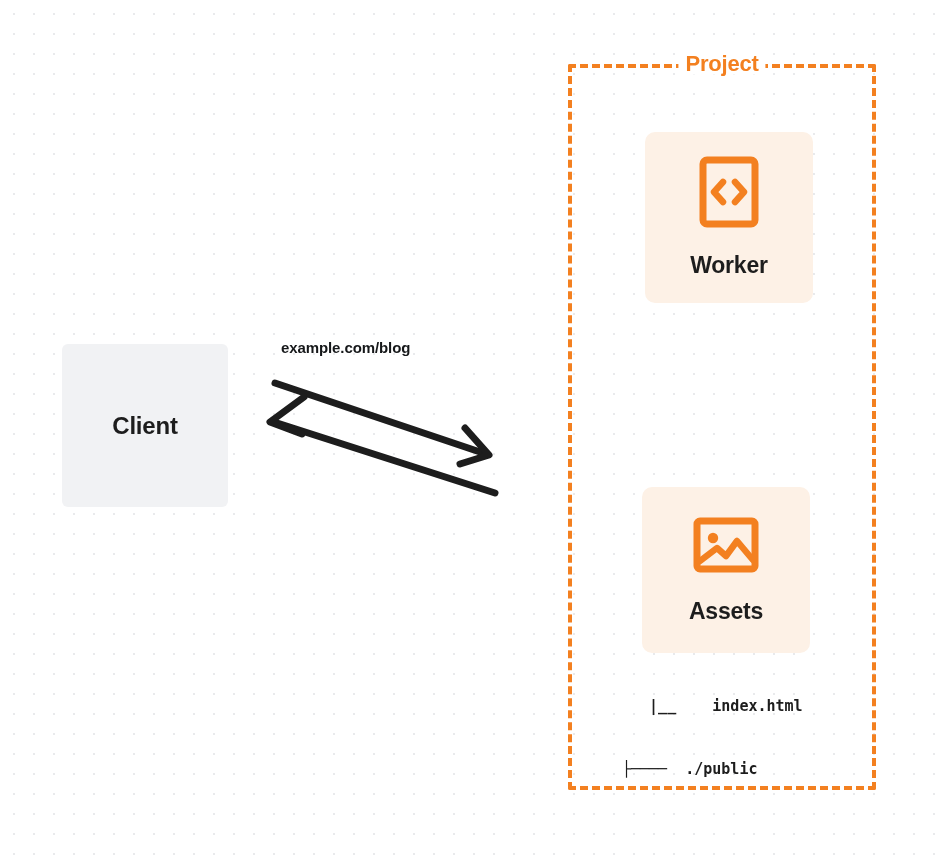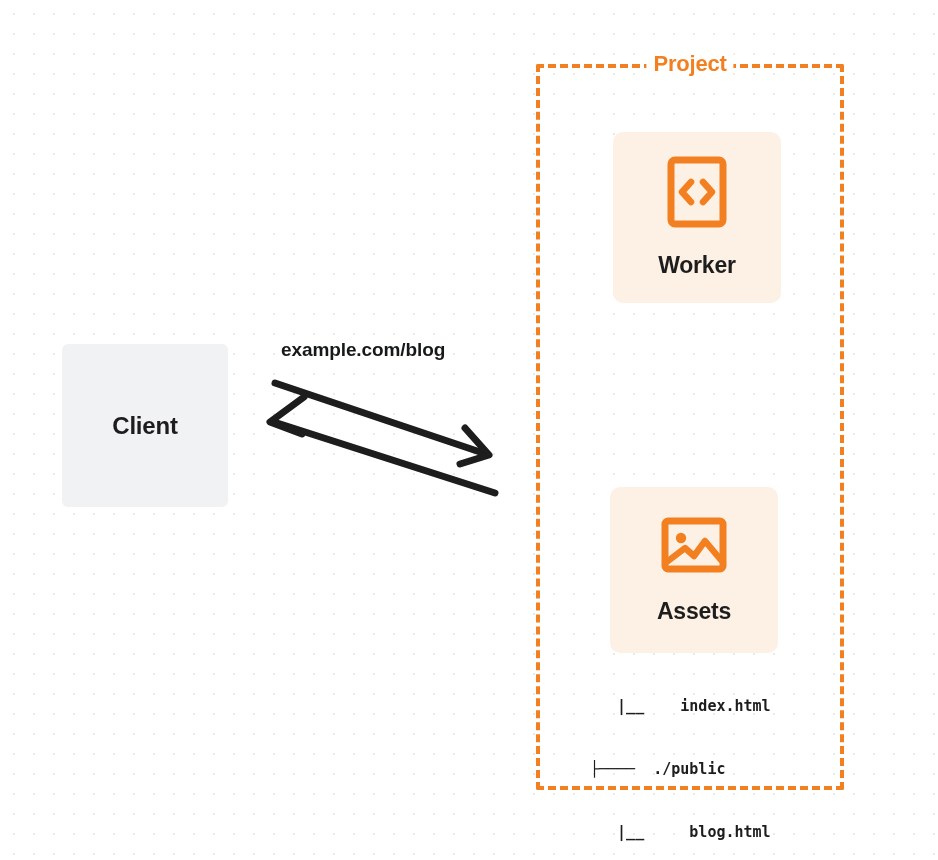--- a/index.html
+++ b/index.html
@@ -51,31 +51,31 @@
     left: 250px;
     top: 330px;
     width: 270px;
     height: 190px;
     overflow: visible;
   }
   .request-label {
     position: absolute;
     left: 281px;
     top: 339px;
-    font-size: 19px;
+    font-size: 15px;
     font-weight: 700;
     color: #16181a;
     letter-spacing: -0.1px;
     white-space: nowrap;
   }
 
   
   .project-group {
     position: absolute;
-    left: 536px;
+    left: 568px;
     top: 64px;
     width: 308px;
     height: 726px;
     border: 4px dashed #f38020;
     border-radius: 2px;
   }
   .project-title {
     position: absolute;
     left: 50%;
     top: -4px;
@@ -179,18 +179,17 @@
         <rect x="4" y="5" width="58" height="48" rx="3" ry="3" fill="none" stroke="#f38020" stroke-width="7"></rect>
         <circle cx="20" cy="22" r="5.2" fill="#f38020"></circle>
         <polyline points="7,45 24,32 33,40 44,25 60,44" fill="none" stroke="#f38020" stroke-width="6.5" stroke-linecap="round" stroke-linejoin="round"></polyline>
       </svg>
       <span class="card-label">Assets</span>
     </div>
 
     <div class="file-tree">
       <div>   |__    index.html</div>
       <div>├────  ./public</div>
-      <div>   |__     blog.html</div>
       
     </div>
 
   </div>
 </div>
 
 </body></html>

